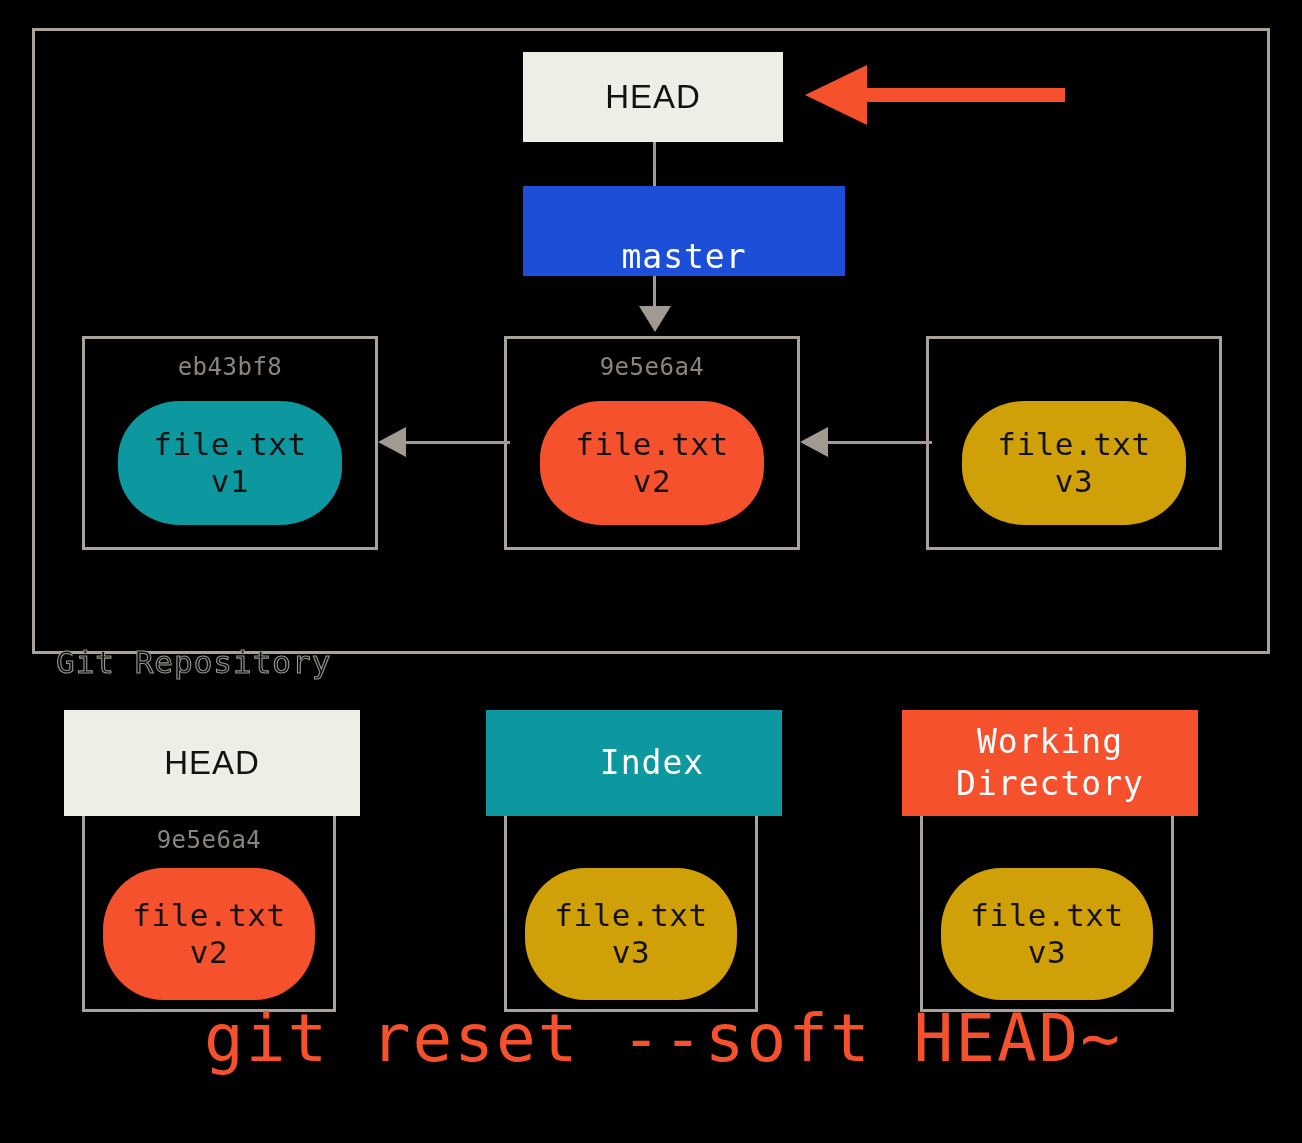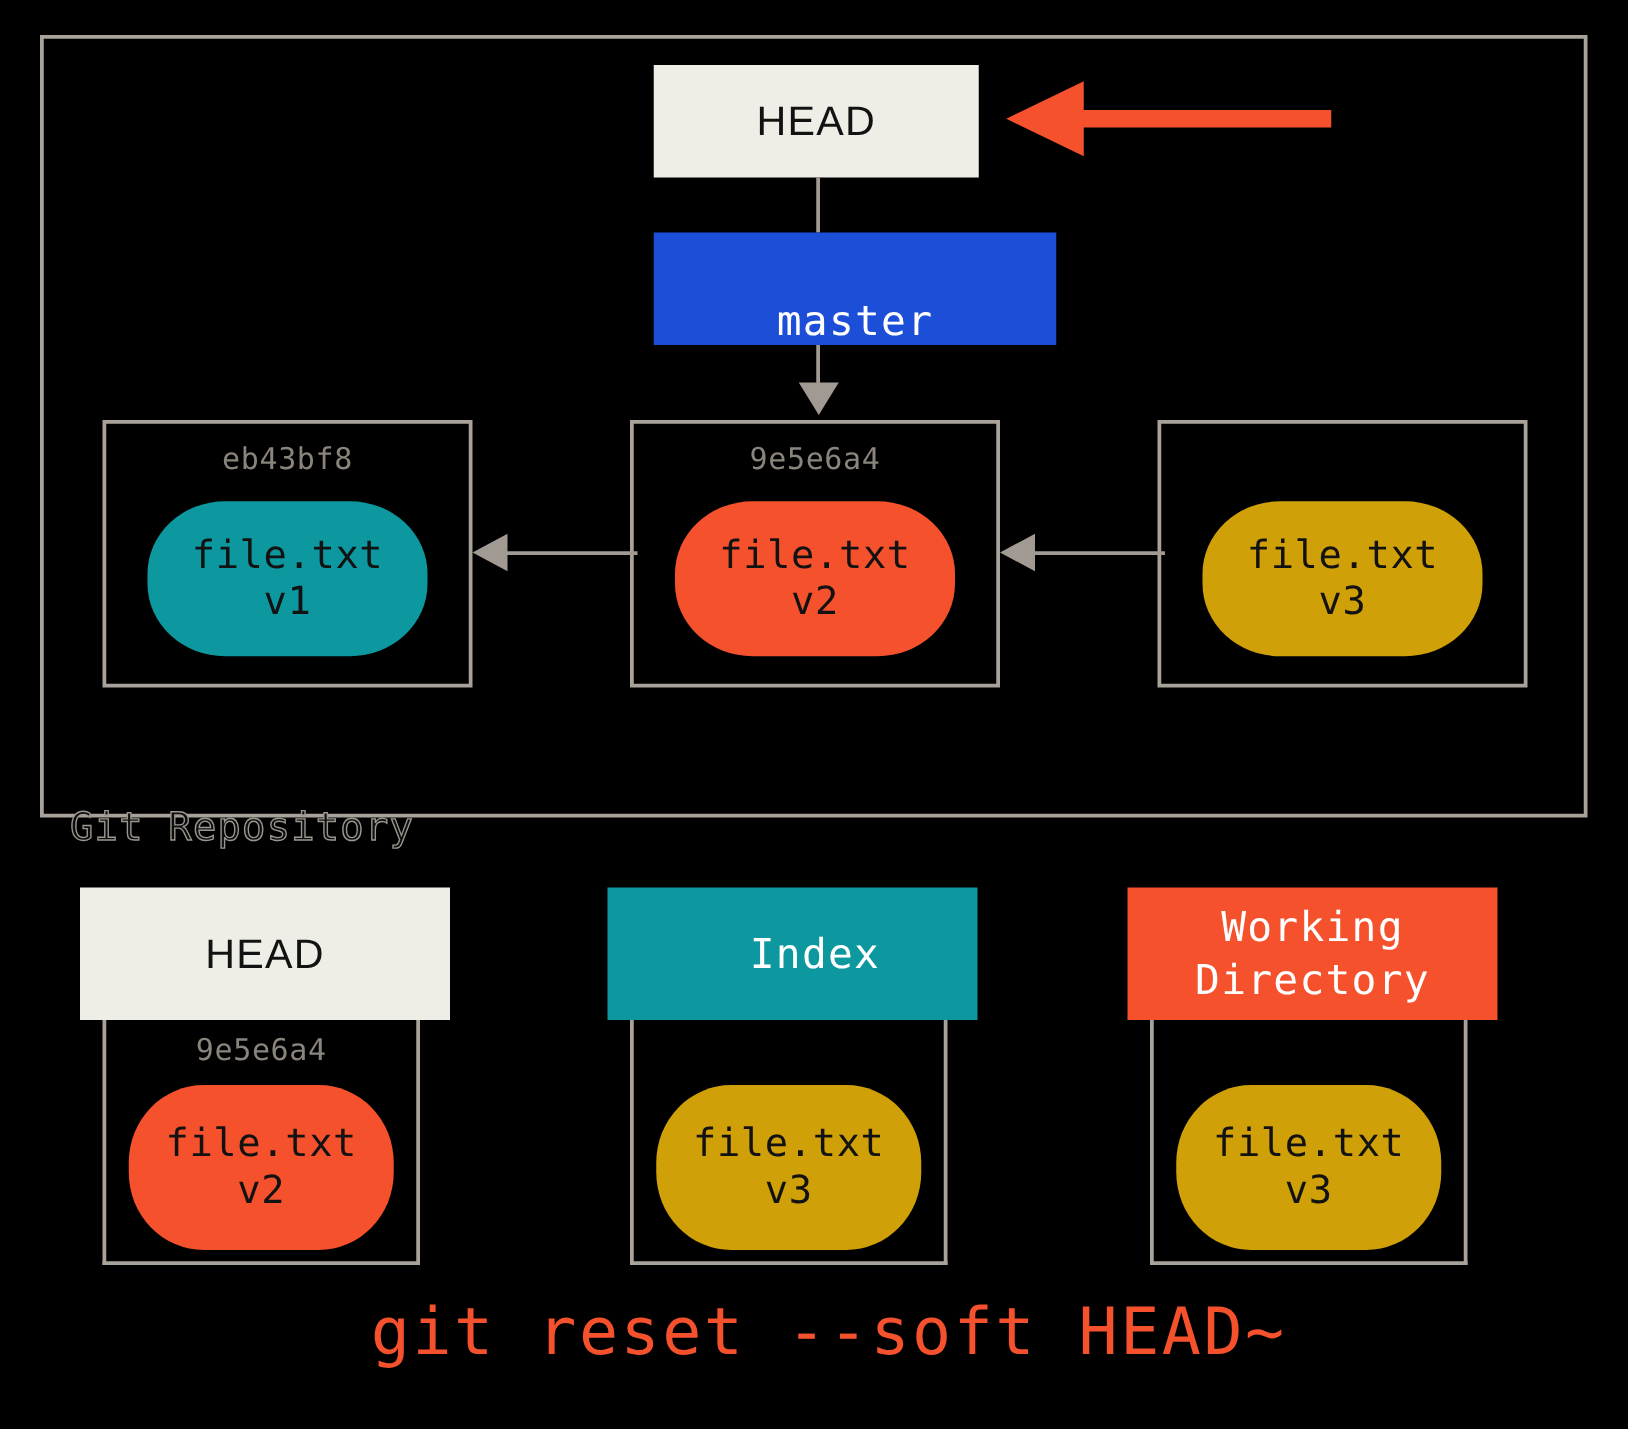--- a/index.html
+++ b/index.html
@@ -274,24 +274,24 @@
     letter-spacing: 0.5px;
   }
   .area-blob.red  { background: #f4512c; }
   .area-blob.gold { background: #d0a009; }
 
   
   #command-caption {
     position: absolute;
     left: 0;
     right: 0;
-    top: 1036px;
+    top: 1000px;
     text-align: center;
     font-family: "DejaVu Sans Mono", monospace;
-    font-size: 52px;
+    font-size: 66px;
     color: #f4512c;
     letter-spacing: 2px;
     white-space: nowrap;
     margin-left: 24px;
   }
 </style>
 </head>
 <body>
 
 <div id="stage">

